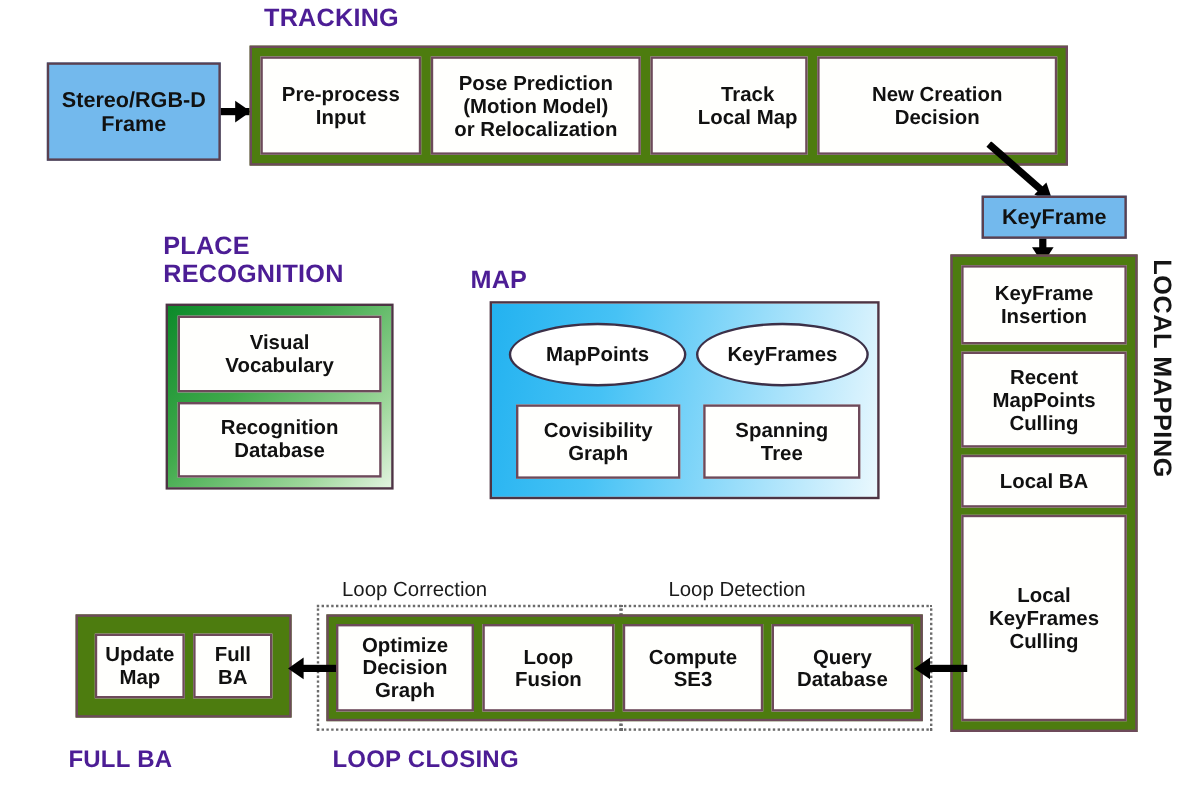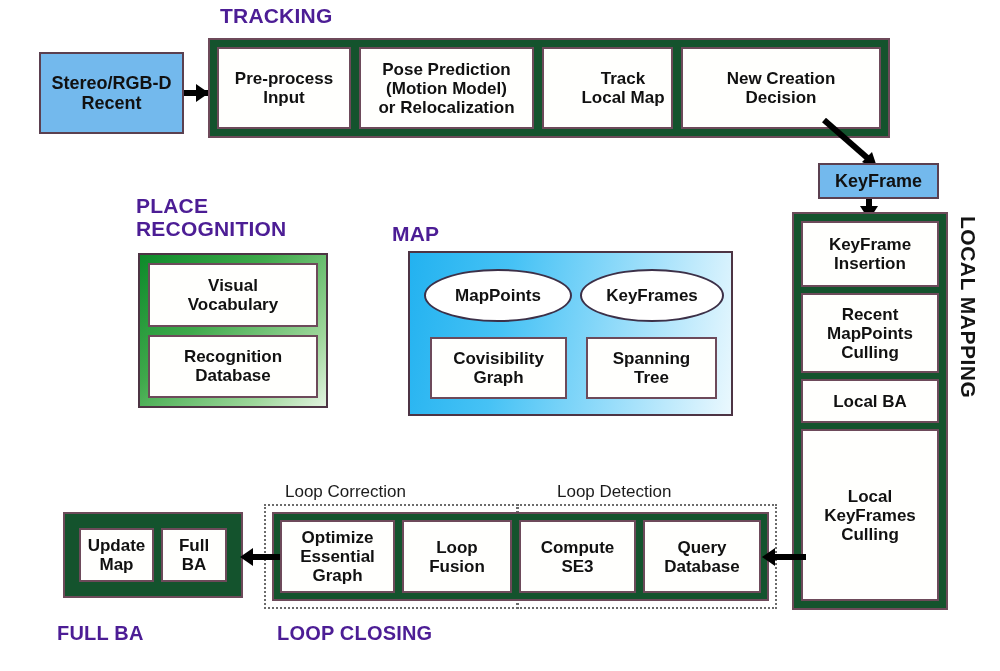--- a/index.html
+++ b/index.html
@@ -36,21 +36,21 @@
   .subheading {
     font-weight: normal;
     color: #1b1b1b;
     font-size: 17px;
     line-height: 19px;
     white-space: nowrap;
   }
 
   
   .module {
-    background: #14532d;
+    background: #4d7c0f;
     border: 2.5px solid #6d4a5a;
     display: flex;
     align-items: stretch;
   }
   .module.vert { flex-direction: column; }
 
   
   .leaf {
     background: #fffffd;
     border: 2px solid #6d4a5a;
@@ -148,21 +148,21 @@
   }
 </style>
 </head>
 <body>
 
 <div id="canvas">
 
   <div class="abs heading" style="left:220px; top:4px;">TRACKING</div>
 
   <div class="abs bluebox" style="left:39px; top:52px; width:145px; height:82px;">Stereo/RGB-D
-Recent</div>
+Frame</div>
 
   <div>
     <div class="arrow-line abs" style="left:184px; top:90px; width:24px; height:6px;"></div>
     <div class="arrow-head head-right abs" style="left:196px; top:84px;"></div>
   </div>
 
   <div class="abs module" style="left:208px; top:38px; width:682px; height:100px; padding:7px; gap:8px;">
     <div class="leaf" style="flex:0 0 134px;">Pre-process
 Input</div>
     <div class="leaf" style="flex:0 0 175px;">Pose Prediction
@@ -226,21 +226,21 @@
   </div>
 
   <div class="abs subheading" style="left:285px; top:482px;">Loop Correction</div>
   <div class="abs subheading" style="left:557px; top:482px;">Loop Detection</div>
 
   <div class="abs dotted" style="left:264px; top:504px; width:254px; height:105px;"></div>
   <div class="abs dotted" style="left:517px; top:504px; width:260px; height:105px;"></div>
 
   <div class="abs module" style="left:272px; top:512px; width:497px; height:89px; padding:6px; gap:7px;">
     <div class="leaf" style="flex:0 0 115px;">Optimize
-Essential
+Decision
 Graph</div>
     <div class="leaf" style="flex:0 0 110px;">Loop
 Fusion</div>
     <div class="leaf" style="flex:0 0 117px;">Compute
 SE3</div>
     <div class="leaf" style="flex:1 1 auto;">Query
 Database</div>
   </div>
 
   <div class="abs heading small" style="left:277px; top:622px;">LOOP CLOSING</div>

